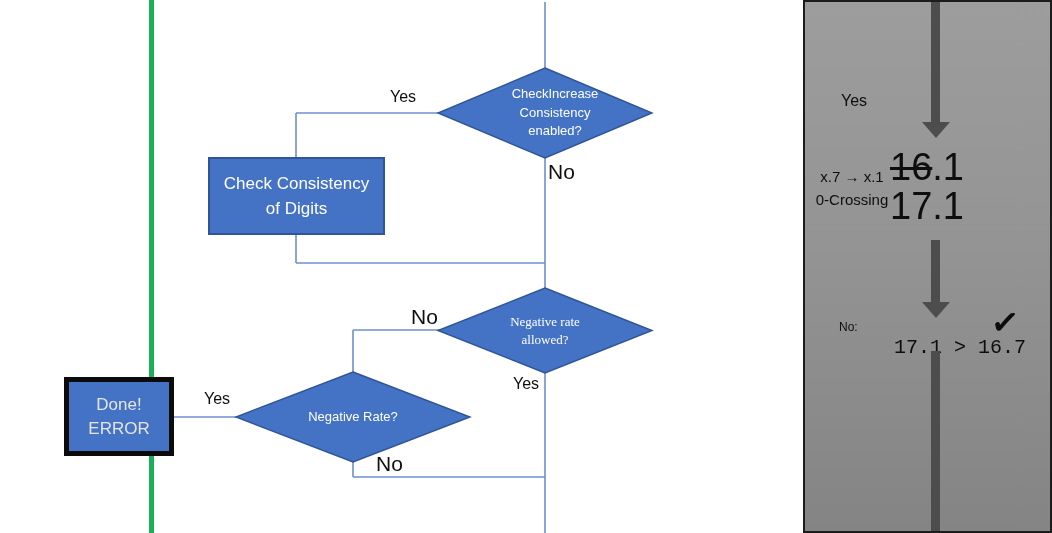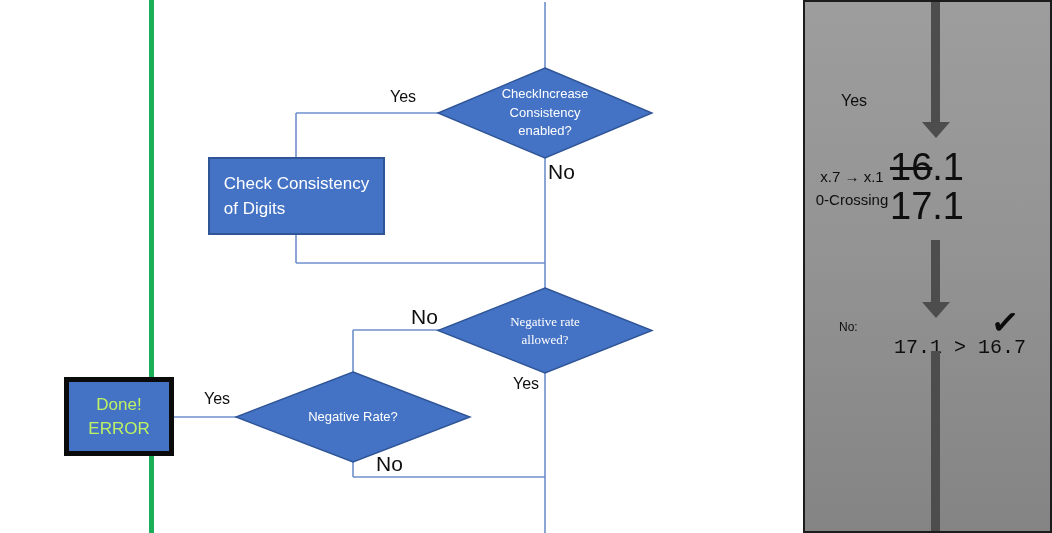--- a/index.html
+++ b/index.html
@@ -11,29 +11,29 @@
   
   .green-line{left:149px;top:0;width:5px;height:533px;background:#1CAF5A;z-index:1;}
   
   svg.connectors{position:absolute;left:0;top:0;z-index:2;}
   svg.connectors line{stroke:#6E8FCB;stroke-width:1.6;}
   svg.connectors polygon{fill:#4472C4;stroke:#2F5597;stroke-width:1.4;}
   
   .proc{
     left:208px;top:157px;width:177px;height:78px;box-sizing:border-box;
     background:#4472C4;border:2px solid #2F5597;z-index:3;
-    display:flex;align-items:center;justify-content:center;text-align:left;
+    display:flex;align-items:center;justify-content:center;text-align:center;
     color:#fff;font-size:17px;line-height:25px;white-space:pre-line;
   }
   
   .done{
     left:64px;top:377px;width:110px;height:79px;box-sizing:border-box;
     background:#4472C4;border:5px solid #0b0b0b;z-index:4;
     display:flex;align-items:center;justify-content:center;text-align:center;
-    color:#bef264;font-size:17px;line-height:24px;white-space:pre-line;
+    color:#e5e5e5;font-size:17px;line-height:24px;white-space:pre-line;
   }
   
   .dlabel{
     z-index:3;display:flex;align-items:center;justify-content:center;text-align:center;
     color:#fff;font-size:13px;line-height:18.5px;white-space:pre-line;
   }
   
   .lbl{z-index:3;font-size:16px;color:#0e0e0e;}
   .lbl-no{font-size:21px;}
   
@@ -85,21 +85,21 @@
     <polygon points="545,288 652,330.5 545,373 438,330.5"></polygon>
     <polygon points="353,372 470,417 353,462 236,417"></polygon>
   </svg>
 
   <div class="abs proc">Check Consistency
 of Digits</div>
 
   <div class="abs done">Done!
 ERROR</div>
 
-  <div class="abs dlabel" style="left:458px;top:83px;width:174px;height:60px;">CheckIncrease
+  <div class="abs dlabel" style="left:468px;top:83px;width:174px;height:60px;">CheckIncrease
 Consistency
 enabled?</div>
   <div class="abs dlabel" style="left:458px;top:311px;width:174px;height:40px;font-family:Liberation Serif, serif;">Negative rate
 allowed?</div>
   <div class="abs dlabel" style="left:258px;top:408px;width:190px;height:18px;">Negative Rate?</div>
 
   <div class="abs lbl" style="left:390px;top:88px;">Yes</div>
   <div class="abs lbl lbl-no" style="left:548px;top:160px;">No</div>
   <div class="abs lbl lbl-no" style="left:411px;top:305px;">No</div>
   <div class="abs lbl" style="left:513px;top:375px;">Yes</div>

